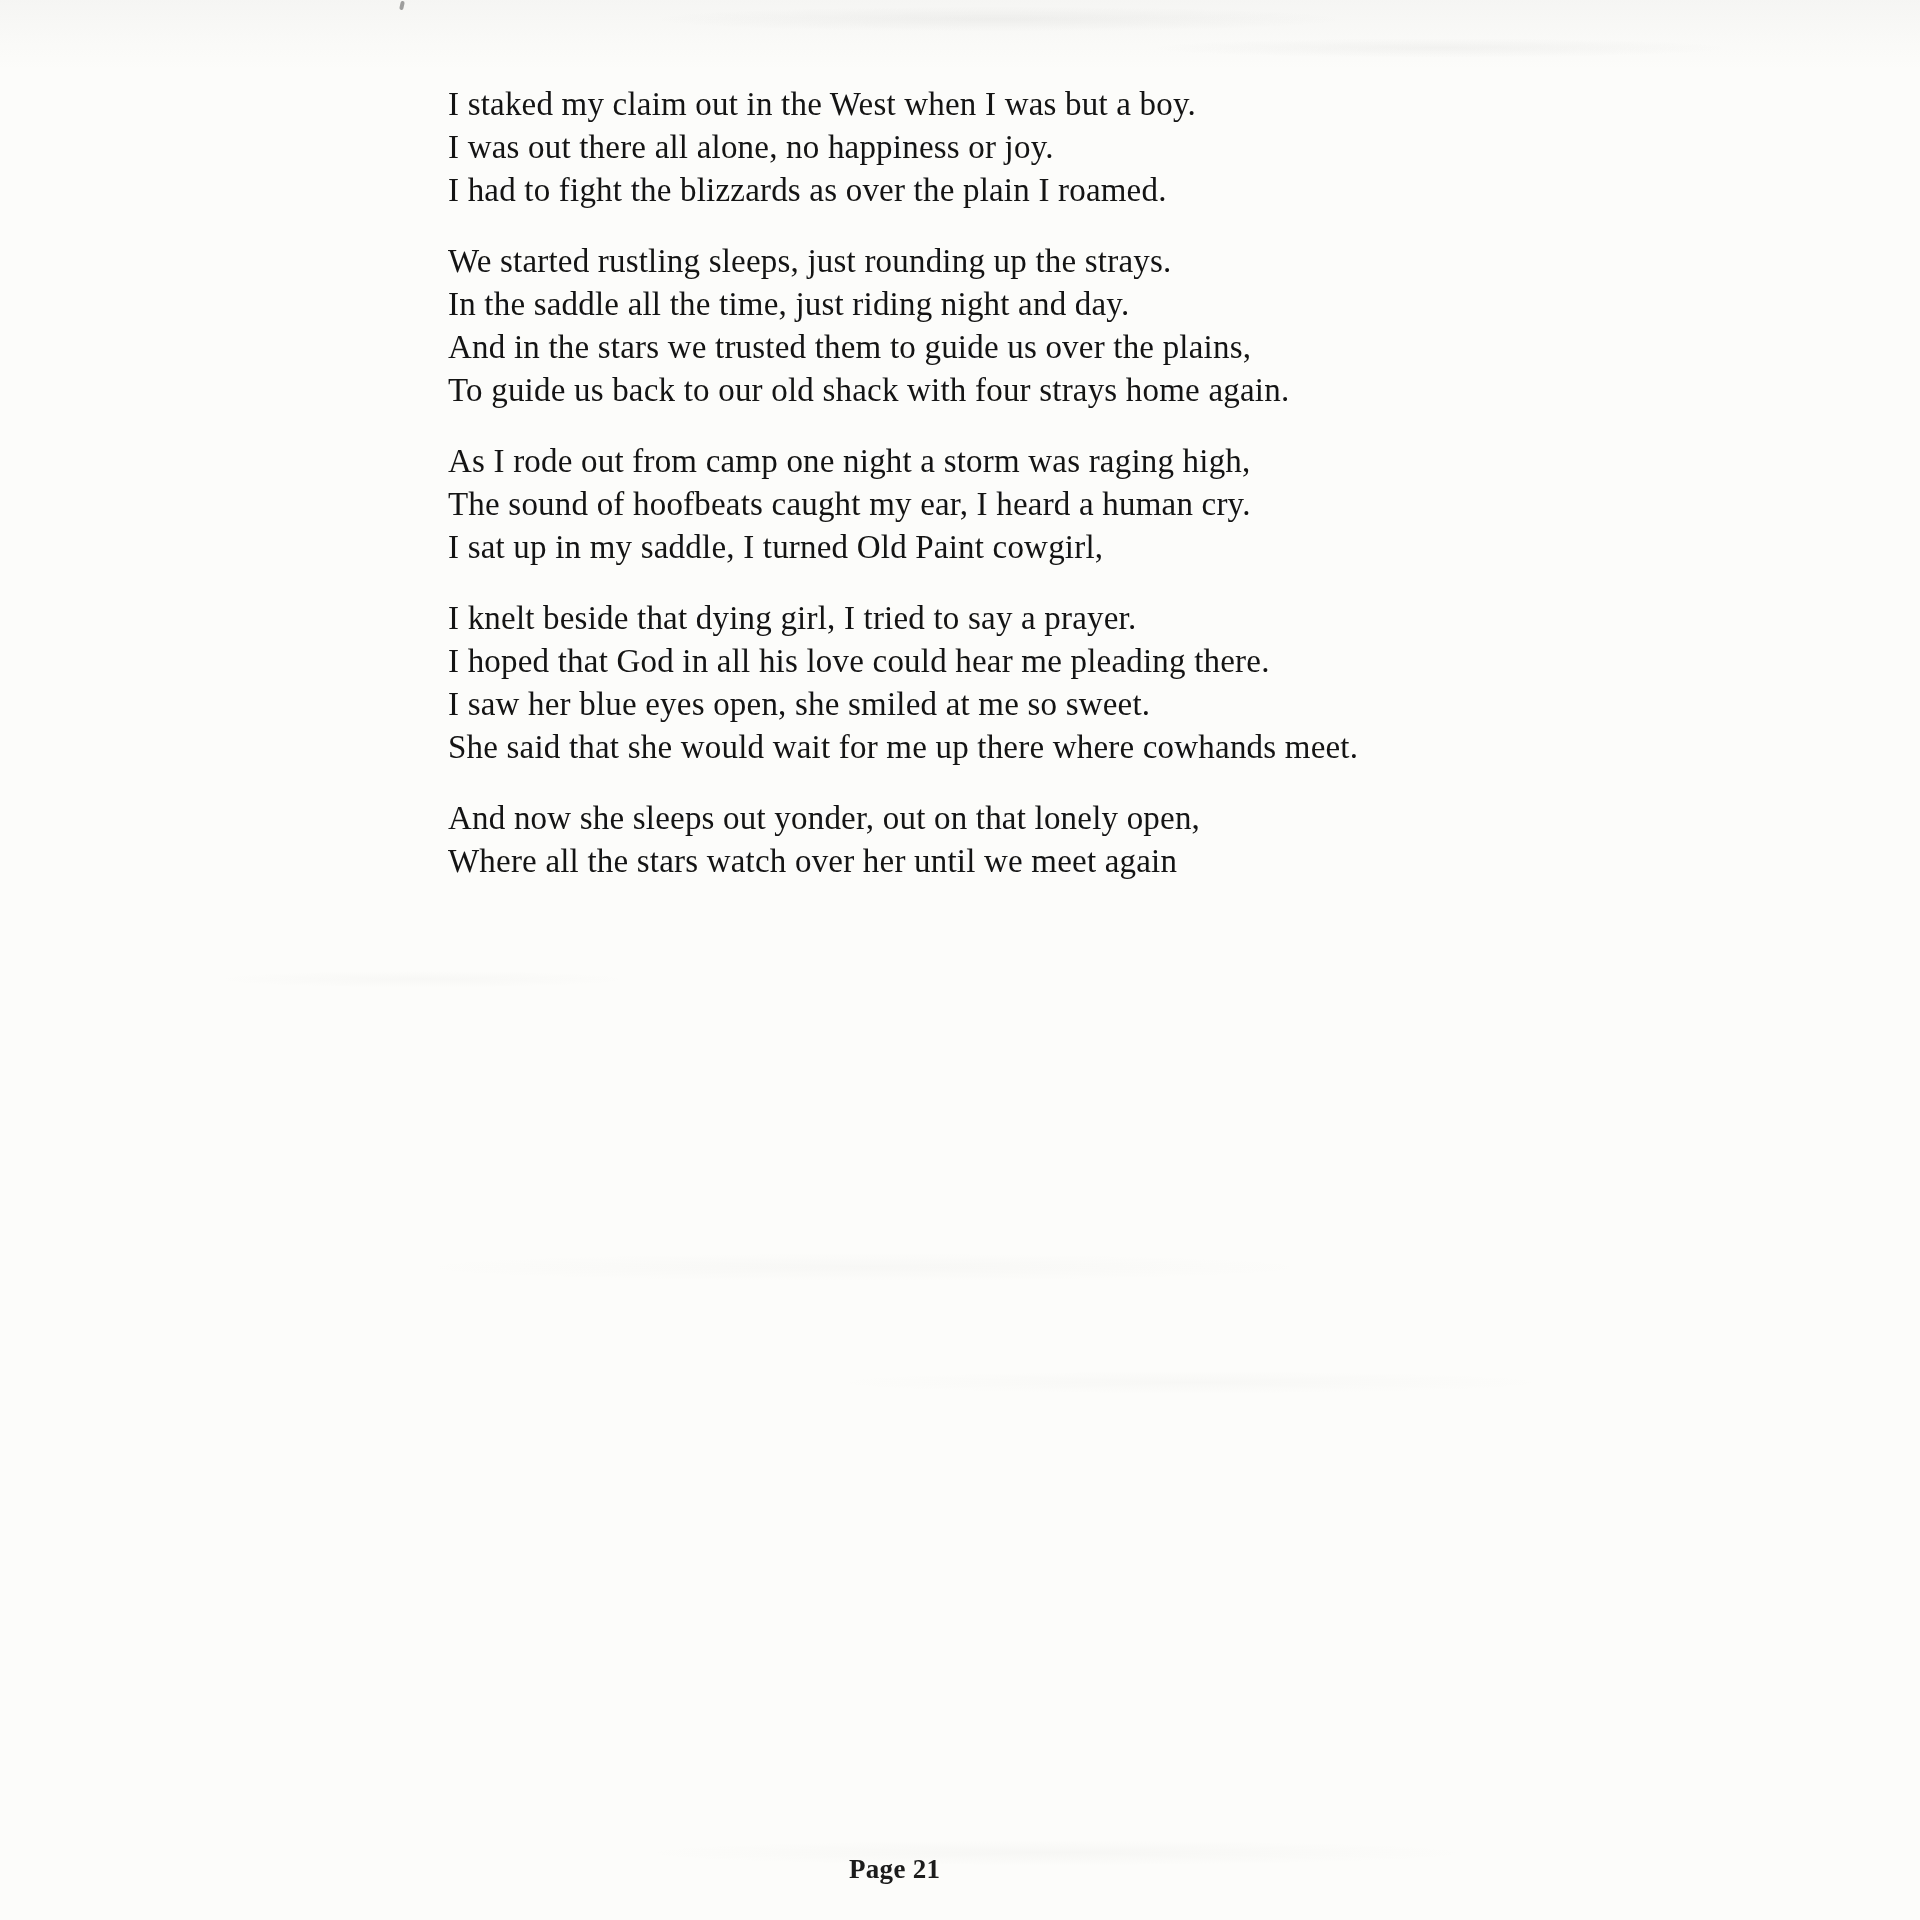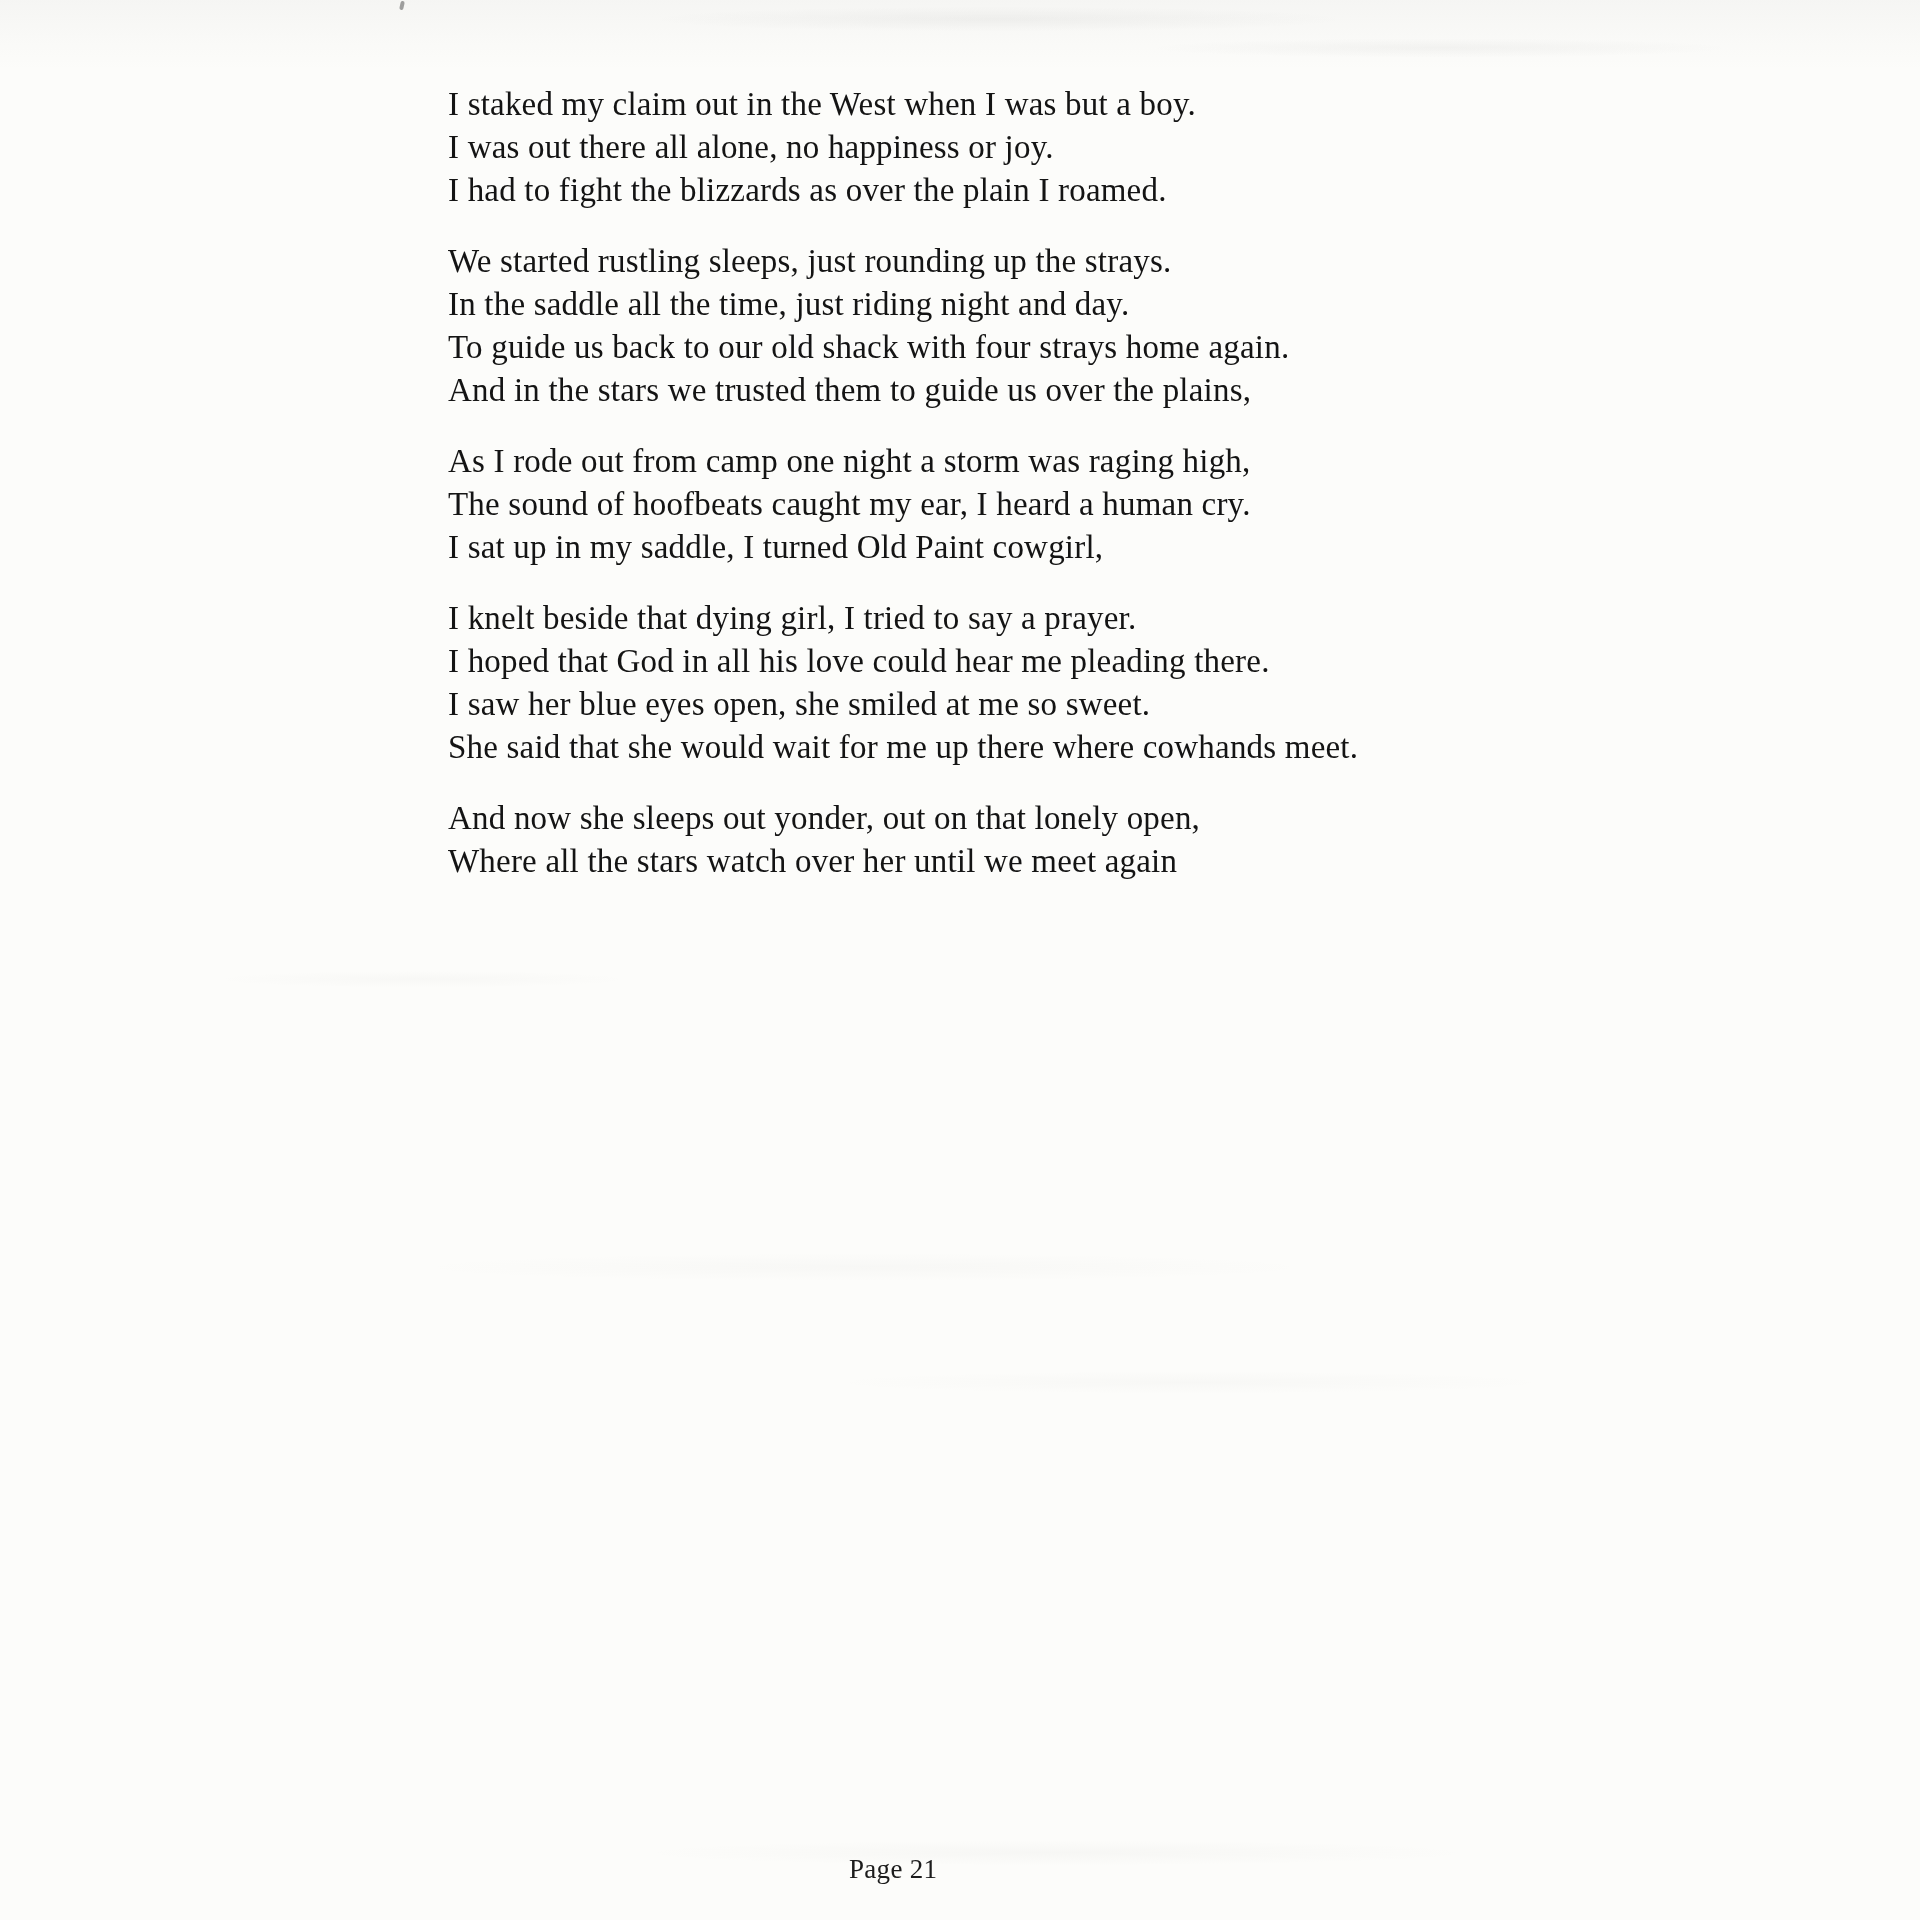--- a/index.html
+++ b/index.html
@@ -53,21 +53,21 @@
   .stanza {
     margin: 0 0 28px 0;
   }
   .line {
     white-space: nowrap;
   }
   .page-number {
     position: absolute;
     left: 849px;
     top: 1853px;
-    font-weight: 400;
+    font-weight: 700;
     font-size: 27px;
     line-height: 32px;
     color: #1c1c1c;
     letter-spacing: 0.3px;
   }
 </style>
 </head>
 <body>
 
 <div class="scan-noise"></div>
@@ -77,22 +77,22 @@
 
   <div class="stanza">
     <div class="line">I staked my claim out in the West when I was but a boy.</div>
     <div class="line">I was out there all alone, no happiness or joy.</div>
     <div class="line">I had to fight the blizzards as over the plain I roamed.</div>
   </div>
 
   <div class="stanza">
     <div class="line">We started rustling sleeps, just rounding up the strays.</div>
     <div class="line">In the saddle all the time, just riding night and day.</div>
+    <div class="line">And in the stars we trusted them to guide us over the plains,</div>
     <div class="line">To guide us back to our old shack with four strays home again.</div>
-    <div class="line">And in the stars we trusted them to guide us over the plains,</div>
   </div>
 
   <div class="stanza">
     <div class="line">As I rode out from camp one night a storm was raging high,</div>
     <div class="line">The sound of hoofbeats caught my ear, I heard a human cry.</div>
     <div class="line">I sat up in my saddle, I turned Old Paint cowgirl,</div>
   </div>
 
   <div class="stanza">
     <div class="line">I knelt beside that dying girl, I tried to say a prayer.</div>

